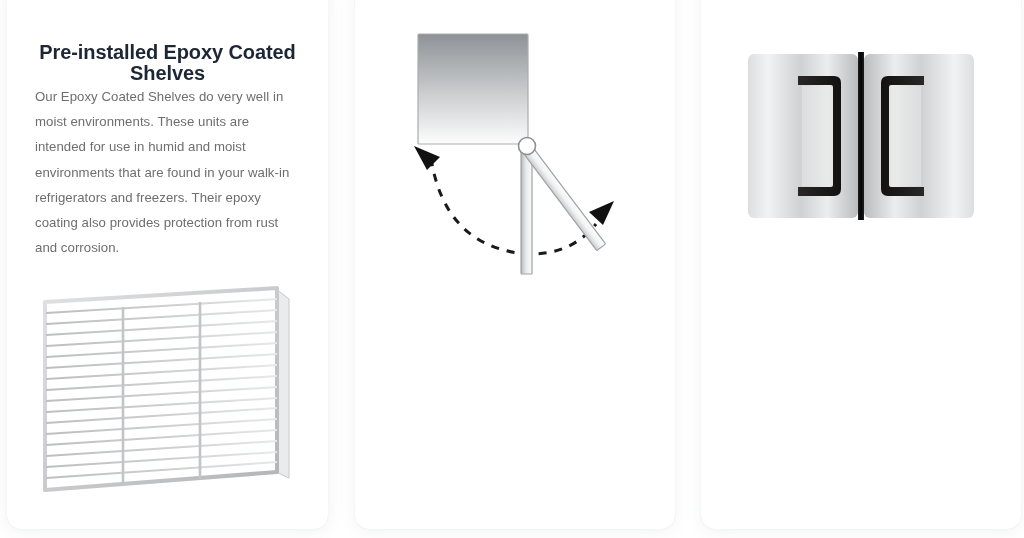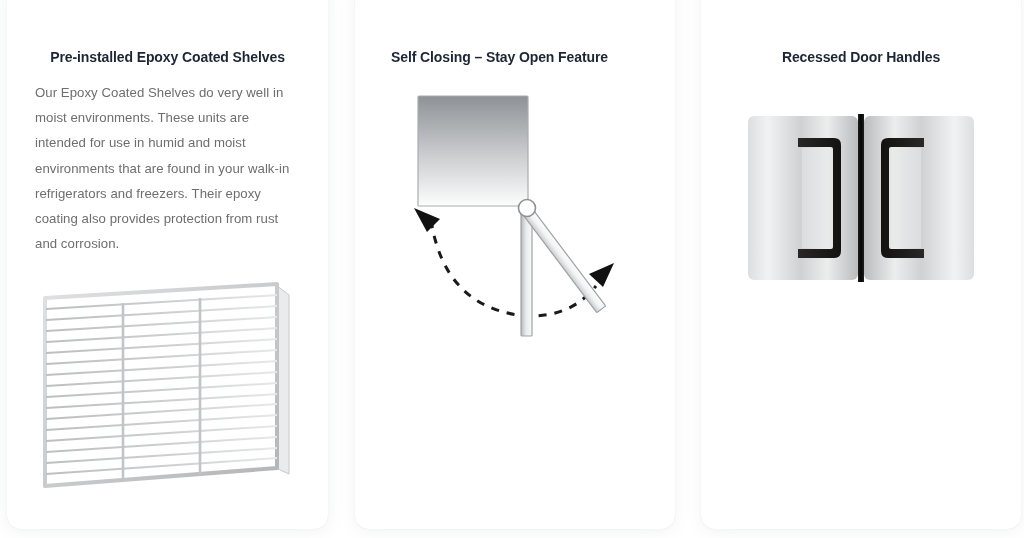--- a/index.html
+++ b/index.html
@@ -31,26 +31,26 @@
     box-sizing: border-box;
     padding: 28px 26px 20px 26px;
     overflow: hidden;
   }
 
   #card-shelves  { left: 7px;   width: 321px; height: 547px; }
   #card-selfclose{ left: 355px; width: 320px; height: 547px; }
   #card-handles  { left: 701px; width: 320px; height: 547px; }
 
   .card-title {
-    margin: 8px;
+    margin: 0;
     padding: 0 4px;
     text-align: center;
-    font-size: 14px;
+    font-size: 20px;
     font-weight: bold;
-    line-height: 30px;
+    line-height: 21px;
     color: #1d2635;
     letter-spacing: -0.1px;
   }
 
   .card-body {
     margin: 0;
     padding: 0 2px;
     font-size: 13.2px;
     line-height: 25.2px;
     color: #6e6e6e;
@@ -132,21 +132,20 @@
         <g stroke="#c2c4c6" stroke-width="2.6">
           <line x1="86" y1="25" x2="86" y2="203"></line>
           <line x1="163" y1="20" x2="163" y2="197"></line>
         </g>
       </svg>
     </div>
   </div>
 
   <div class="feature-card" id="card-selfclose">
 
-    <h3 class="card-title">Self Closing – Stay Open Feature</h3>
 
 
     <div class="figure" id="door-figure">
       <svg class="door-svg" width="230" height="256" viewBox="0 0 230 256">
         <defs>
           <linearGradient id="cabGrad" x1="0" y1="0" x2="0" y2="1">
             <stop offset="0%" stop-color="#8e9296"></stop>
             <stop offset="55%" stop-color="#ccced0"></stop>
             <stop offset="100%" stop-color="#fdfdfd"></stop>
           </linearGradient>
@@ -176,21 +175,20 @@
           <rect x="121" y="118" width="11" height="126" rx="1" fill="url(#doorGrad2)" stroke="#9fa2a5" stroke-width="1.2"></rect>
         </g>
 
         <circle cx="127" cy="118" r="8.5" fill="#ffffff" stroke="#8d9093" stroke-width="1.6"></circle>
       </svg>
     </div>
   </div>
 
   <div class="feature-card" id="card-handles">
 
-    <h3 class="card-title">Recessed Door Handles</h3>
 
 
     <div class="figure" id="handle-figure">
       <svg class="handle-svg" width="230" height="172" viewBox="0 0 230 172">
         <defs>
           <linearGradient id="steelL" x1="0" y1="0" x2="1" y2="0">
             <stop offset="0%" stop-color="#dcdee0"></stop>
             <stop offset="18%" stop-color="#f1f2f3"></stop>
             <stop offset="48%" stop-color="#cfd1d3"></stop>
             <stop offset="72%" stop-color="#eceded"></stop>

